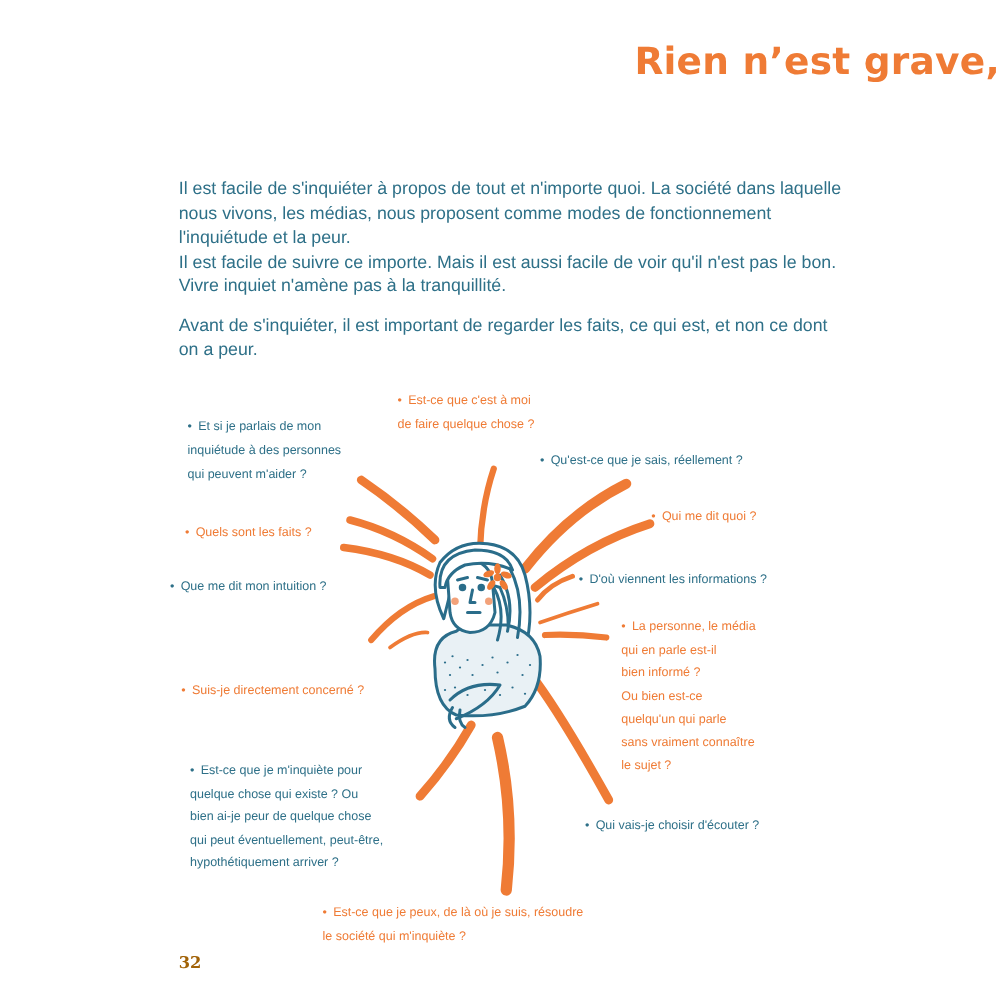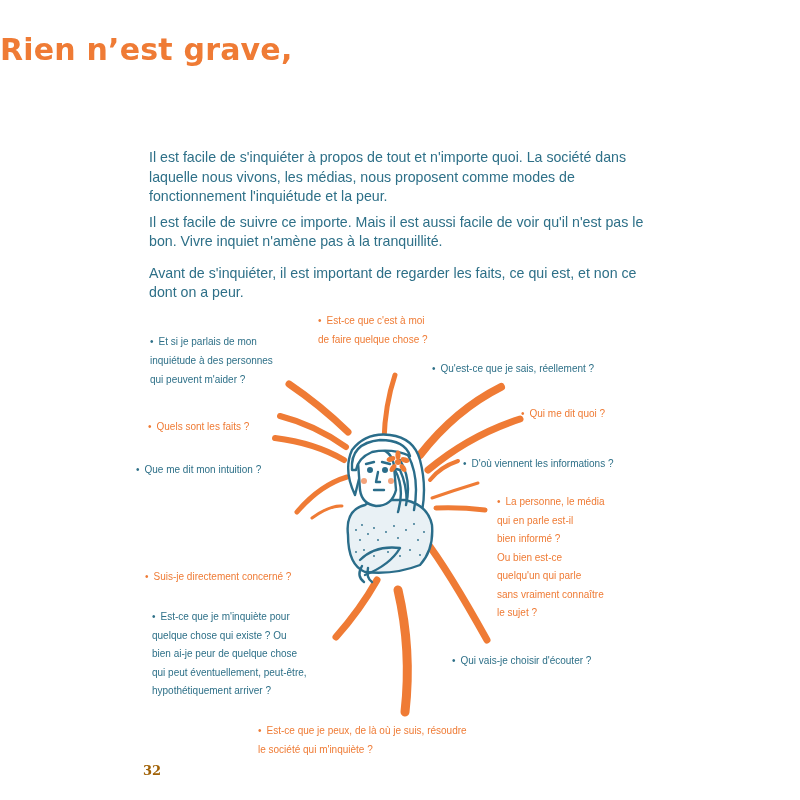--- a/index.html
+++ b/index.html
@@ -1,20 +1,20 @@
 <!DOCTYPE html>
 <html><head>
 <meta charset="utf-8">
 <style>
   html, body { margin: 0; padding: 0; background: #ffffff; }
   body { width: 800px; height: 800px; position: relative; overflow: hidden; font-family: "DejaVu Sans", sans-serif; }
-  .title { position: absolute; left: 0; width: 800px; top: 28px; text-align: left; color: #ef7b35; font-family: "DejaVu Sans", sans-serif; font-weight: bold; font-size: 30px; line-height: 44px; letter-spacing: 0.2px; }
+  .title { position: absolute; left: 0; width: 800px; top: 28px; text-align: right; color: #ef7b35; font-family: "DejaVu Sans", sans-serif; font-weight: bold; font-size: 30px; line-height: 44px; letter-spacing: 0.2px; }
   .title div { display: block; }
   .intro { position: absolute; left: 143px; top: 142px; width: 530px; color: #2e7088; font-family: "Liberation Sans", sans-serif; font-size: 14.2px; line-height: 19.5px; }
-  .intro p { margin: 6px; }
+  .intro p { margin: 0; }
   .intro p.gap { margin-top: 12px; }
   .q { position: absolute; font-family: "Liberation Sans", sans-serif; font-size: 10px; line-height: 19px; white-space: nowrap; }
   .q.blue { color: #2e7088; }
   .q.orange { color: #ef7b35; }
   .q .bullet { display: inline-block; margin-right: 5px; }
   .pagenum { position: absolute; left: 143px; top: 763px; font-family: "DejaVu Serif", serif; font-weight: bold; font-size: 13px; color: #a16207; }
   svg.rays { position: absolute; left: 0; top: 0; }
 </style>
 </head>
 <body>
@@ -138,33 +138,33 @@
 <div class="q orange" style="left:497px; top:493px; line-height:18.5px;">
   <div><span class="bullet">•</span><span>La personne, le média</span></div>
   <div>qui en parle est-il</div>
   <div>bien informé ?</div>
   <div>Ou bien est-ce</div>
   <div>quelqu'un qui parle</div>
   <div>sans vraiment connaître</div>
   <div>le sujet ?</div>
 </div>
 
-<div class="q orange" style="left:145px; top:543px;margin-top:24px;">
+<div class="q orange" style="left:145px; top:543px;">
   <div><span class="bullet">•</span><span>Suis-je directement concerné ?</span></div>
 </div>
 
 <div class="q blue" style="left:152px; top:608px; line-height:18.5px;">
   <div><span class="bullet">•</span><span>Est-ce que je m'inquiète pour</span></div>
   <div>quelque chose qui existe ? Ou</div>
   <div>bien ai-je peur de quelque chose</div>
   <div>qui peut éventuellement, peut-être,</div>
   <div>hypothétiquement arriver ?</div>
 </div>
 
-<div class="q blue" style="left:452px; top:651px;">
+<div class="q blue" style="left:468px; top:651px;">
   <div><span class="bullet">•</span><span>Qui vais-je choisir d'écouter ?</span></div>
 </div>
 
 <div class="q orange" style="left:258px; top:721px;">
   <div><span class="bullet">•</span><span>Est-ce que je peux, de là où je suis, résoudre</span></div>
   <div>le société qui m'inquiète ?</div>
 </div>
 
 <div class="pagenum">32</div>
 

